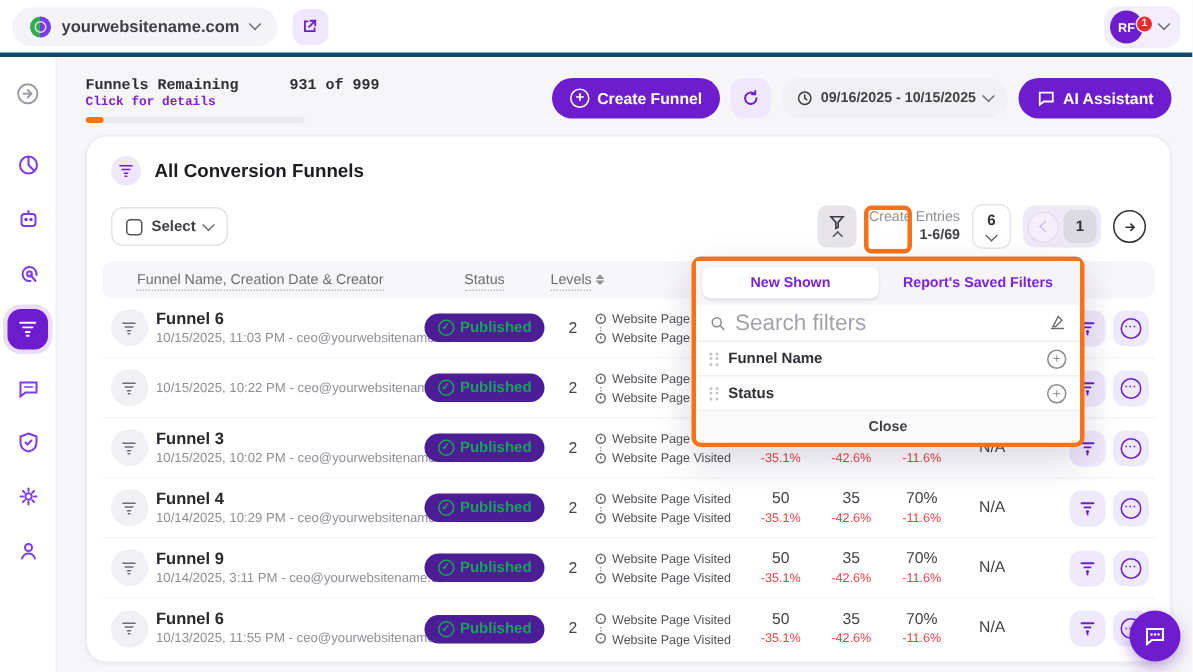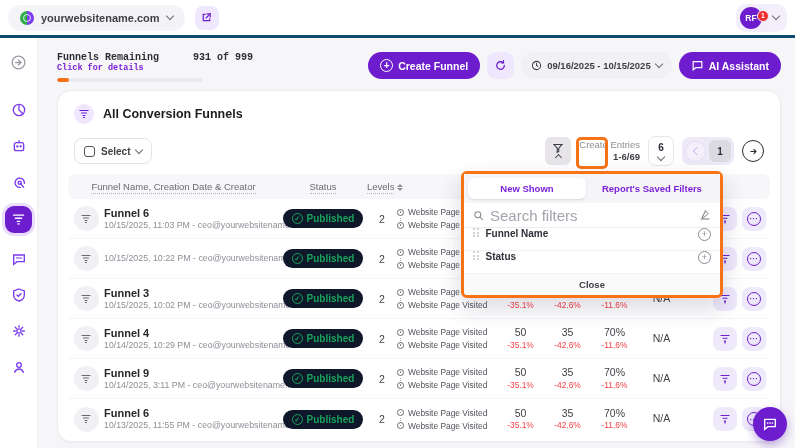--- a/index.html
+++ b/index.html
@@ -77,21 +77,21 @@
   .sort-ic .dn{border-top:3.5px solid #8e8e98;}
   .tbody{margin:0 10px;}
   .trow{display:flex;align-items:center;height:40px;border-bottom:1px solid #f5f4f7;}
   .trow:last-child{border-bottom:none;}
   .c-icon{width:36px;display:flex;justify-content:center;}
   .row-circ{width:25px;height:25px;border-radius:50%;background:#f1f0f4;color:#6b6b76;display:flex;align-items:center;justify-content:center;}
   .c-name{width:175px;line-height:1.3;}
   .fname{font-size:11px;font-weight:bold;color:#27272a;cursor:pointer;}
   .fmeta{font-size:8.8px;color:#8e8e98;white-space:nowrap;}
   .c-status{width:88px;display:flex;justify-content:center;}
-  .pill{display:inline-flex;align-items:center;gap:4px;background:#0f172a;color:#17a35b;border-radius:13px;padding:4px 9px;font-size:10px;font-weight:bold;}
+  .pill{display:inline-flex;align-items:center;gap:4px;background:#4c1d95;color:#17a35b;border-radius:13px;padding:4px 9px;font-size:10px;font-weight:bold;}
   .pcheck{width:11px;height:11px;border:1.3px solid #17a35b;border-radius:50%;display:flex;align-items:center;justify-content:center;font-size:7px;line-height:1;}
   .c-count{width:30px;text-align:center;font-size:10.5px;color:#3f3f46;}
   .c-steps{width:100px;display:flex;flex-direction:column;gap:3px;}
   .step{display:flex;align-items:center;gap:4px;font-size:8.4px;color:#52525b;white-space:nowrap;}
   .ring{width:7px;height:7px;border:1.1px solid #6b6b76;border-radius:50%;position:relative;flex:0 0 auto;}
   .ring::after{content:"";position:absolute;inset:1.6px;background:#6b6b76;border-radius:50%;}
   .step:first-child .ring::before{content:"";position:absolute;left:2.2px;top:8px;height:5px;border-left:1px dotted #a1a1aa;}
   .c-m{width:47px;text-align:center;line-height:1.3;}
   .mv{font-size:10.5px;color:#3f3f46;}
   .md{font-size:8.4px;font-weight:normal;color:#f43f44;}
@@ -101,21 +101,21 @@
   
   .annot{position:absolute;border:3px solid #f97316;border-radius:5px;z-index:40;pointer-events:none;}
   .annot-filter{left:576px;top:137px;width:32px;height:32px;}
   .filter-popup{position:absolute;left:461px;top:171px;width:262px;z-index:50;border:3px solid #f97316;border-radius:6px;background:#fff;box-shadow:0 10px 24px rgba(30,20,60,.16);}
   .fp-tabs{display:flex;background:#f5f4f8;padding:4px;gap:2px;}
   .fp-tab{flex:1;height:21px;display:flex;align-items:center;justify-content:center;font-size:9.5px;font-weight:bold;color:#7c22d9;border-radius:6px;cursor:pointer;}
   .fp-tab.active{background:#fff;box-shadow:0 1px 2px rgba(30,20,60,.12);flex:0.92;}
   .fp-search{display:flex;align-items:center;gap:6px;height:25px;padding:0 9px;border-bottom:1px solid #ececf0;}
   .fp-search input{flex:1;border:none;outline:none;font-size:15px;color:#3f3f46;font-family:Liberation Sans, sans-serif;background:transparent;}
   .fp-search input::placeholder{color:#a3a3ad;}
-  .fp-item{display:flex;gap:7px;height:23px;padding:0 9px;border-bottom:1px solid #f1f0f4;cursor:pointer;}
+  .fp-item{display:flex;align-items:center;gap:7px;height:23px;padding:0 9px;border-bottom:1px solid #f1f0f4;cursor:pointer;}
   .handle{display:grid;grid-template-columns:repeat(2,2px);grid-auto-rows:2px;gap:1.5px;}
   .handle i{background:#c4c3cc;border-radius:50%;}
   .fp-item .lbl{font-size:10px;font-weight:bold;color:#2f2f38;}
   .fp-item .add{margin-left:auto;width:13px;height:13px;border:1.2px solid #8a8a94;border-radius:50%;color:#8a8a94;display:flex;align-items:center;justify-content:center;font-size:9px;line-height:1;}
   .fp-close{height:21px;background:#fafafb;display:flex;align-items:center;justify-content:center;font-size:9.5px;font-weight:bold;color:#3f3f46;cursor:pointer;border-bottom-left-radius:4px;border-bottom-right-radius:4px;}
   
   .chat-fab{position:absolute;right:8px;bottom:7px;width:34px;height:34px;border-radius:50%;background:#6d1dce;color:#fff;border:none;display:flex;align-items:center;justify-content:center;z-index:60;cursor:pointer;box-shadow:0 4px 10px rgba(80,20,170,.35);}
   svg{display:block;}
 </style>
 </head>

